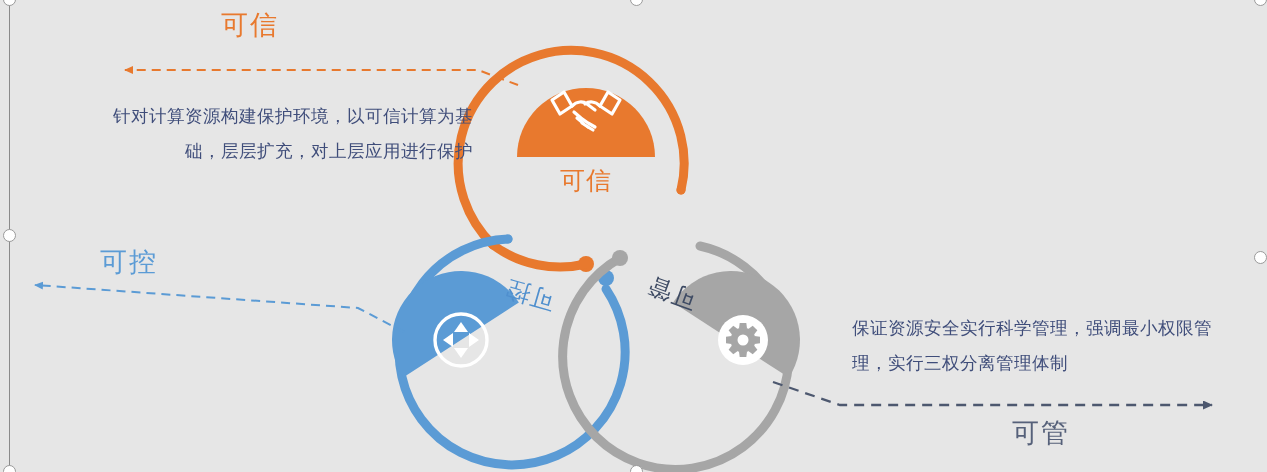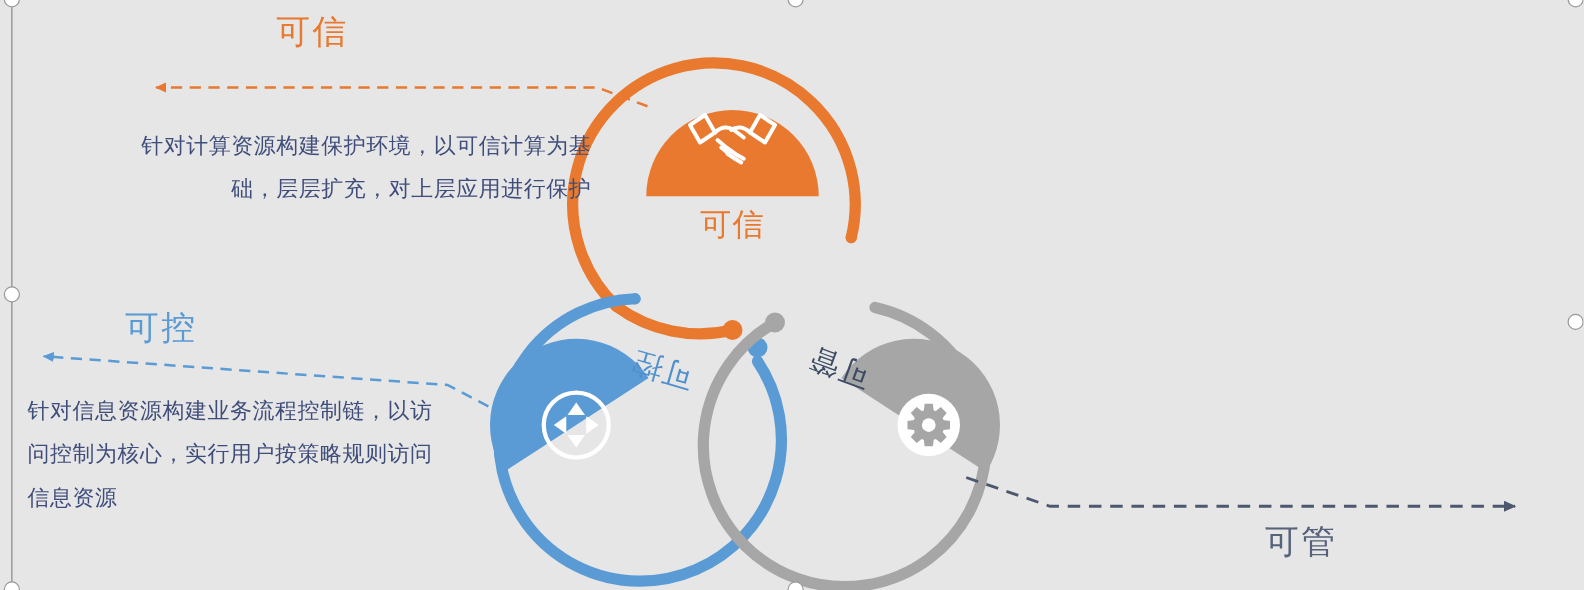--- a/index.html
+++ b/index.html
@@ -194,22 +194,22 @@
   <div class="ring-label lbl-manage-rot">可管</div>
 
   <div class="callout-title title-trusted">可信</div>
 
   <div class="callout-title title-control">可控</div>
 
   <div class="callout-title title-manage">可管</div>
 
   <div class="callout-body body-trusted">针对计算资源构建保护环境，以可信计算为基础，层层扩充，对上层应用进行保护</div>
 
-  <div class="callout-body body-control">针对信息资源构建业务流程控制链，以访问控制为核心，实行用户按策略规则访问信息资源</div>
-
+
+  <div class="callout-body body-manage">保证资源安全实行科学管理，强调最小权限管理，实行三权分离管理体制</div>
 
   <div class="sel-edge-left"></div>
   <div class="handle" style="left:3px;  top:-7px;"></div>
   <div class="handle" style="left:630px;top:-7px;"></div>
   <div class="handle" style="left:1254px;top:-7px;"></div>
   <div class="handle" style="left:3px;  top:229px;"></div>
   <div class="handle" style="left:1254px;top:251px;"></div>
   <div class="handle" style="left:3px;  top:465px;"></div>
   <div class="handle" style="left:630px;top:465px;"></div>
 

